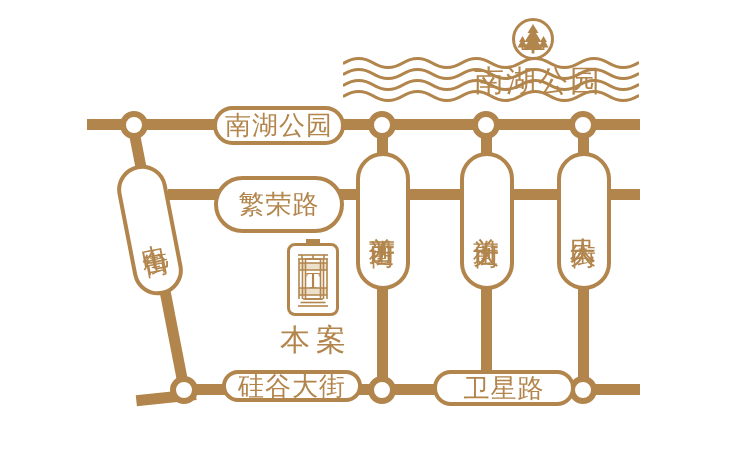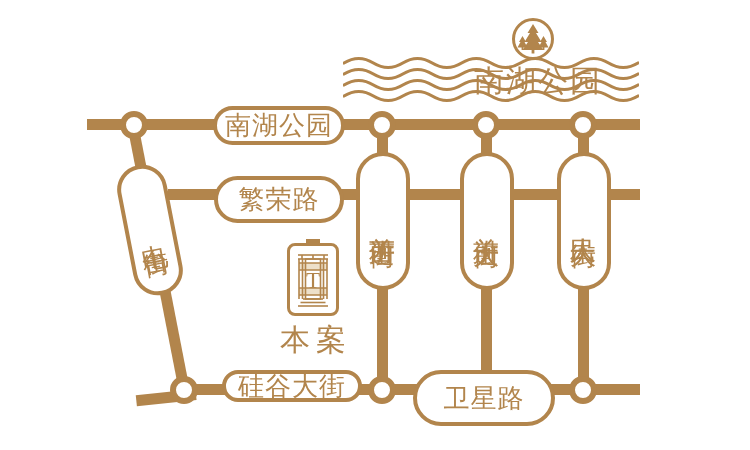--- a/index.html
+++ b/index.html
@@ -77,27 +77,27 @@
   <div class="node" style="left:368px;top:111px;"></div>
   <div class="node" style="left:472px;top:111px;"></div>
   <div class="node" style="left:569px;top:111px;"></div>
   <div class="node" style="left:170px;top:376px;"></div>
   <div class="node" style="left:368px;top:376px;"></div>
   <div class="node" style="left:569px;top:376px;"></div>
 
   <div class="capsule" style="left:213px;top:106px;width:132px;height:39px;">
     <span class="htext">南湖公园</span>
   </div>
-  <div class="capsule" style="left:214px;top:176px;width:130px;height:47px;text-align:center;">
+  <div class="capsule" style="left:214px;top:176px;width:130px;height:57px;text-align:center;">
     <span class="htext">繁荣路</span>
   </div>
   <div class="capsule" style="left:222px;top:370px;width:140px;height:32px;">
     <span class="htext">硅谷大街</span>
   </div>
-  <div class="capsule" style="left:413px;top:370px;width:142px;height:56px;">
+  <div class="capsule" style="left:433px;top:370px;width:142px;height:36px;">
     <span class="htext">卫星路</span>
   </div>
 
   <div class="capsule" style="left:125px;top:164px;width:50px;height:132px;transform:rotate(-11deg);">
     <span class="vtext">电台街</span>
   </div>
   <div class="capsule" style="left:356px;top:152px;width:54px;height:138px;">
     <span class="vtext" style="letter-spacing:2px;">前进西街</span>
   </div>
   <div class="capsule" style="left:460px;top:152px;width:54px;height:138px;">

